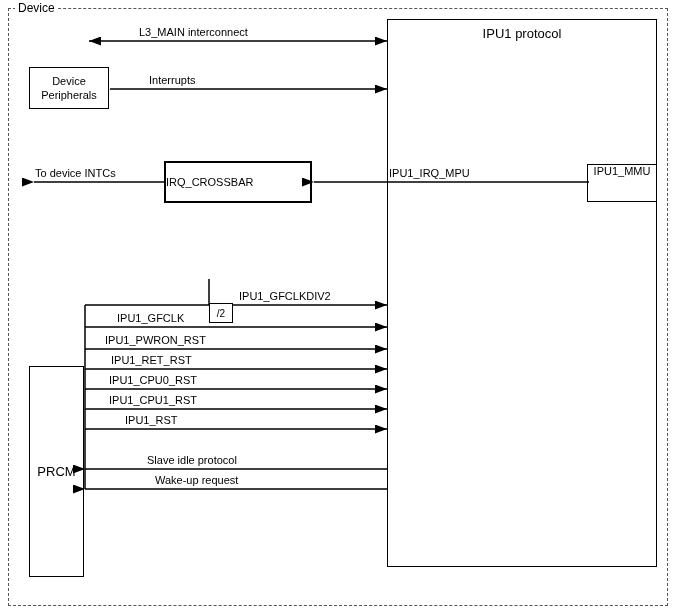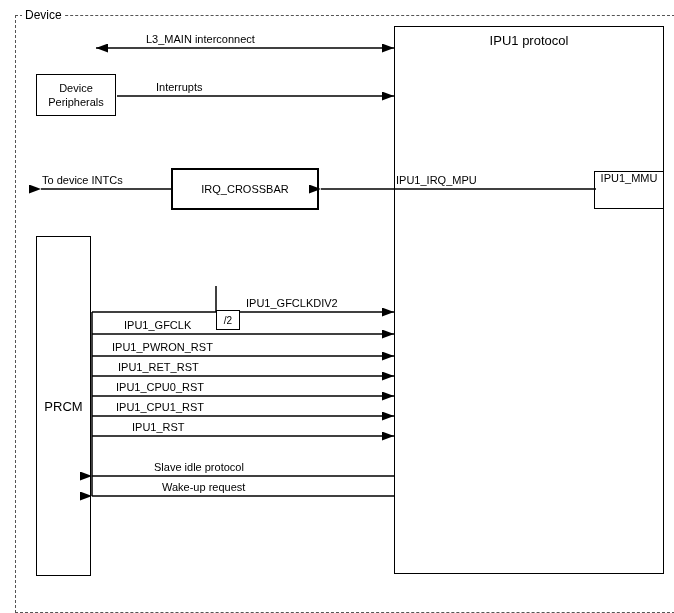--- a/index.html
+++ b/index.html
@@ -8,21 +8,21 @@
       font-family: Arial, sans-serif;
       font-size: 12px;
       width: 674px;
       height: 613px;
       overflow: hidden;
     }
     .outer-container {
       position: relative;
       width: 660px;
       height: 598px;
-      margin: 15px;
+      margin: 8px;
       border: 1.5px dashed #555;
     }
     .device-label {
       position: absolute;
       top: -8px;
       left: 6px;
       background: #fff;
       padding: 0 3px;
       font-size: 12px;
     }
@@ -39,24 +39,24 @@
       position: absolute;
       top: 6px;
       left: 50%;
       transform: translateX(-50%);
       font-size: 13px;
       white-space: nowrap;
     }
     
     .prcm-box {
       position: absolute;
-      bottom: 36px;
+      bottom: 28px;
       left: 20px;
       width: 55px;
-      height: 340px;
+      height: 211px;
       border: 1.5px solid #000;
       display: flex;
       align-items: center;
       justify-content: center;
     }
     .prcm-label {
       font-size: 13px;
       writing-mode: horizontal-tb;
     }
     
@@ -77,21 +77,20 @@
     
     .irq-crossbar-box {
       position: absolute;
       top: 152px;
       left: 155px;
       width: 148px;
       height: 42px;
       border: 2px solid #000;
       display: flex;
       flex-direction: column;
-      align-items: center;
       justify-content: center;
       font-size: 11px;
       line-height: 1.5;
       background: #fff;
     }
     
     .ipu1-mmu-box {
       position: absolute;
       top: 155px;
       right: 10px;

